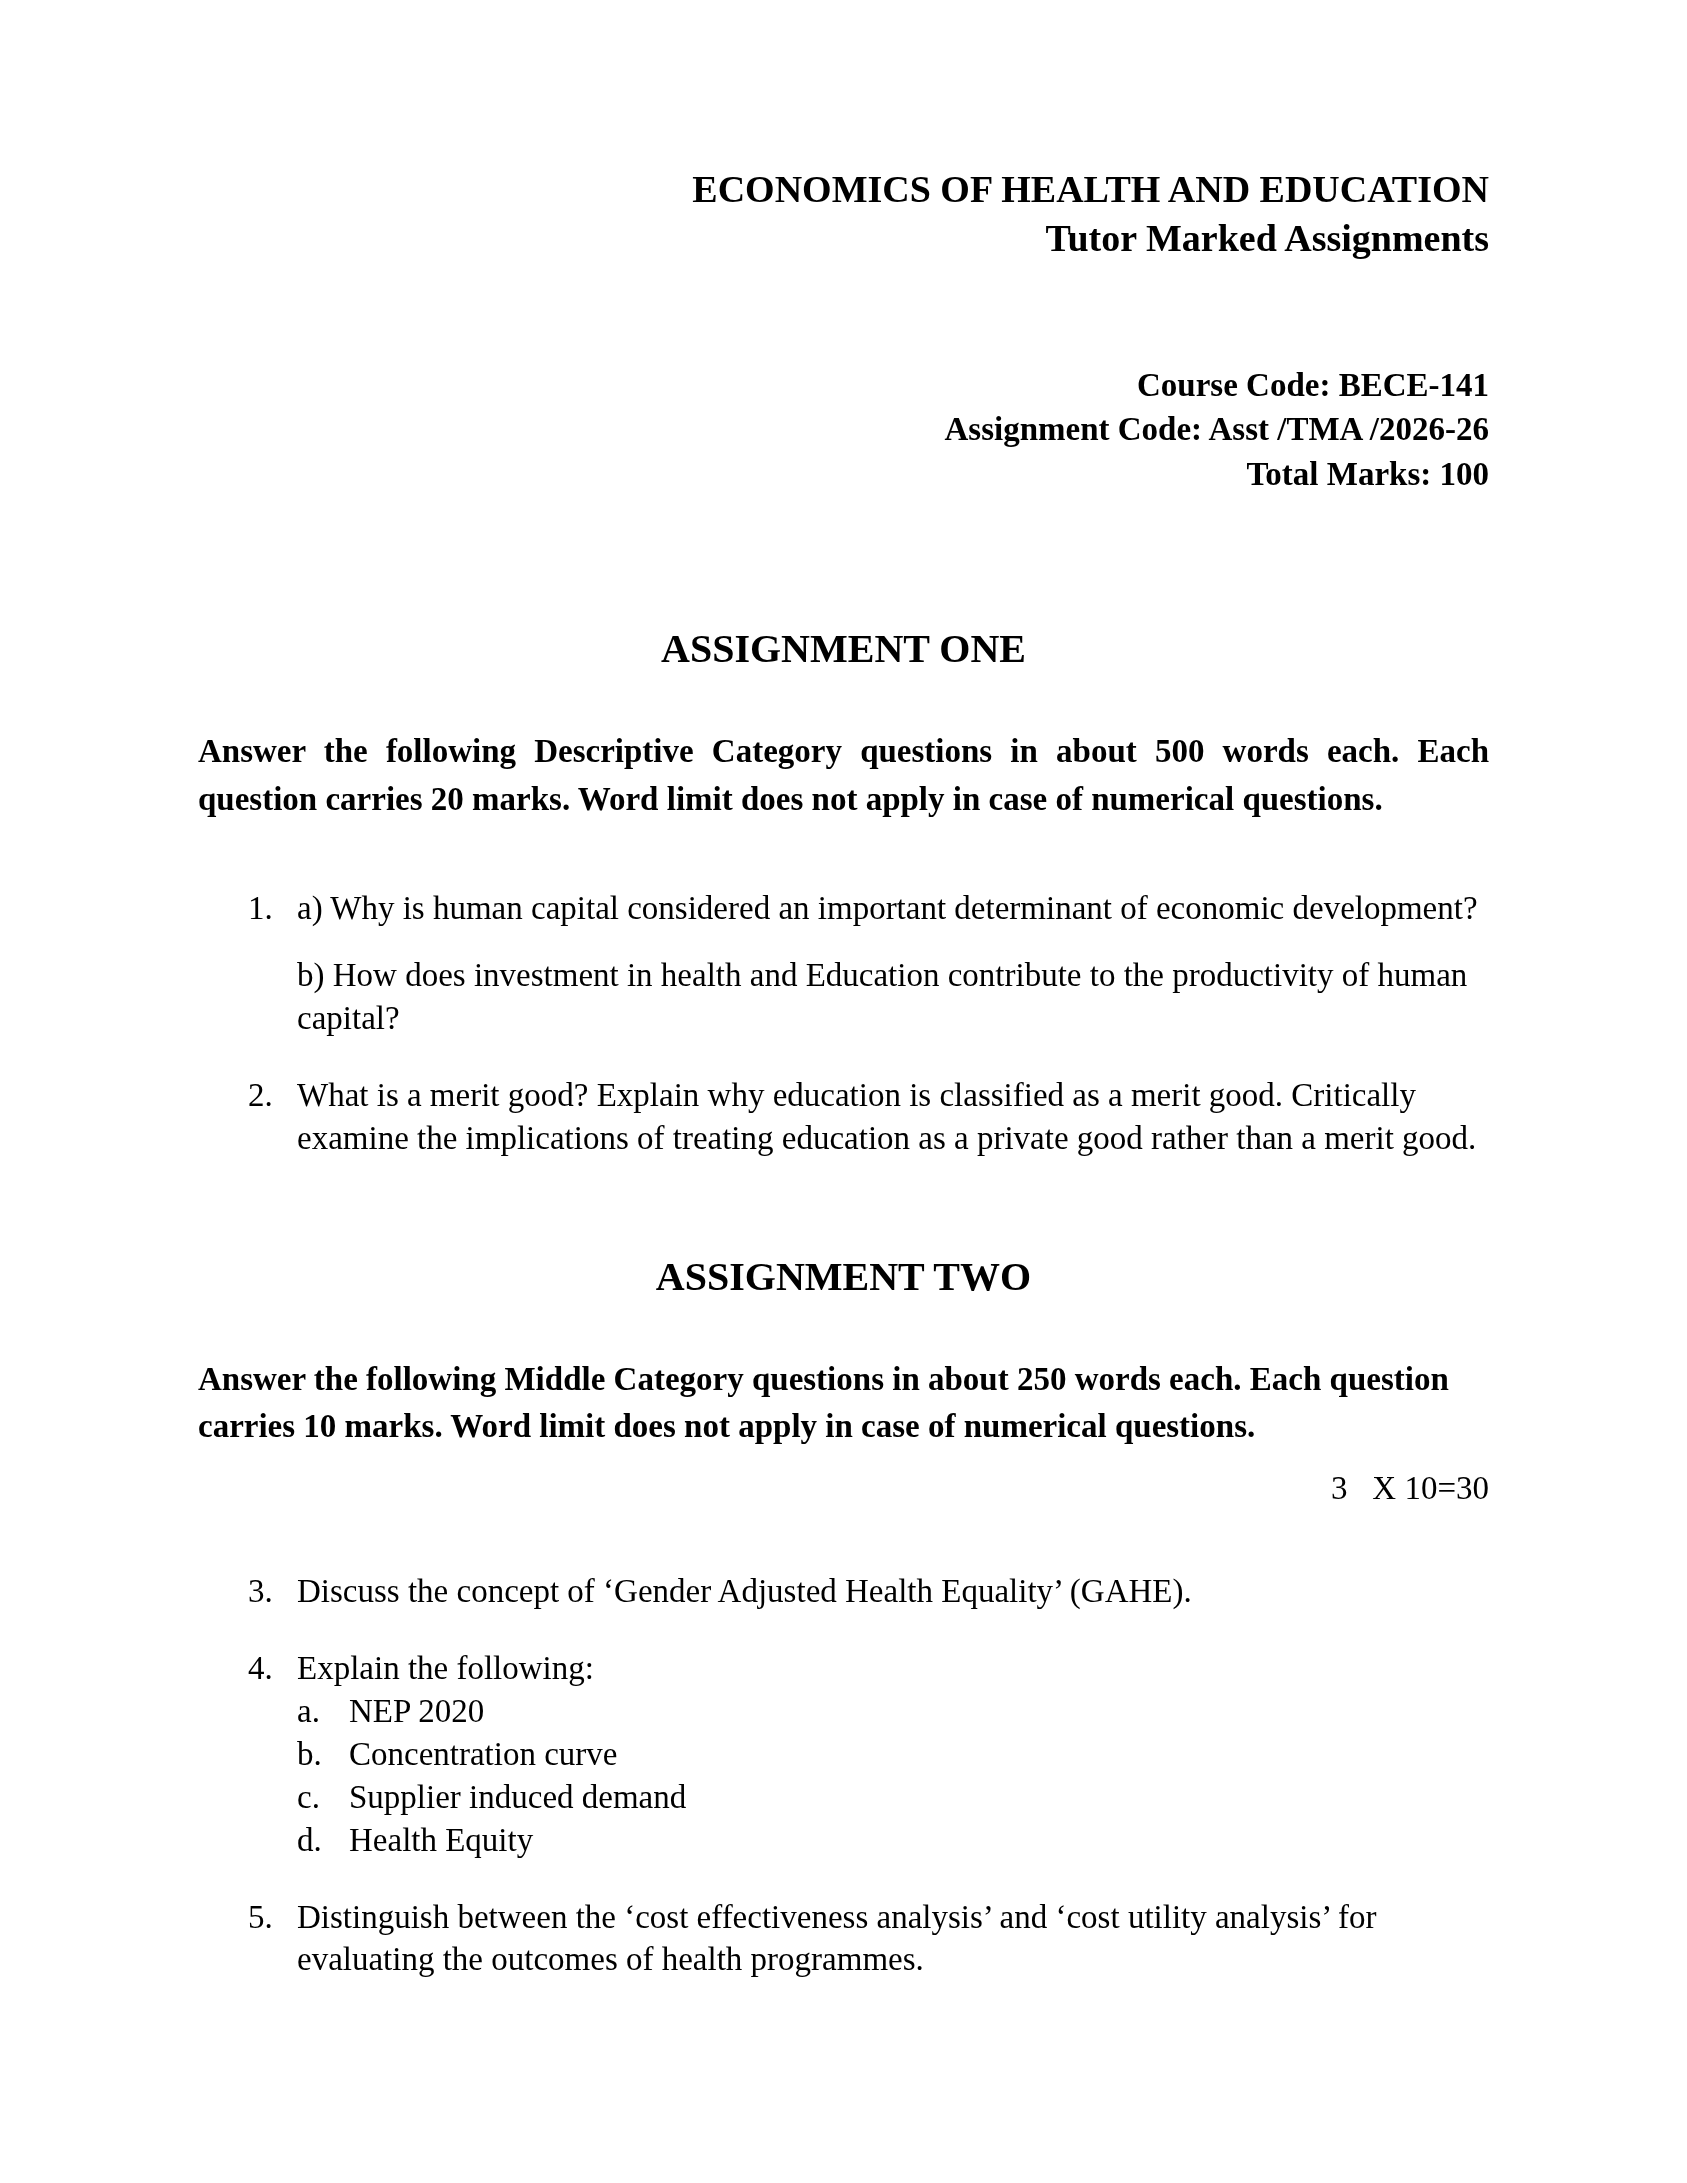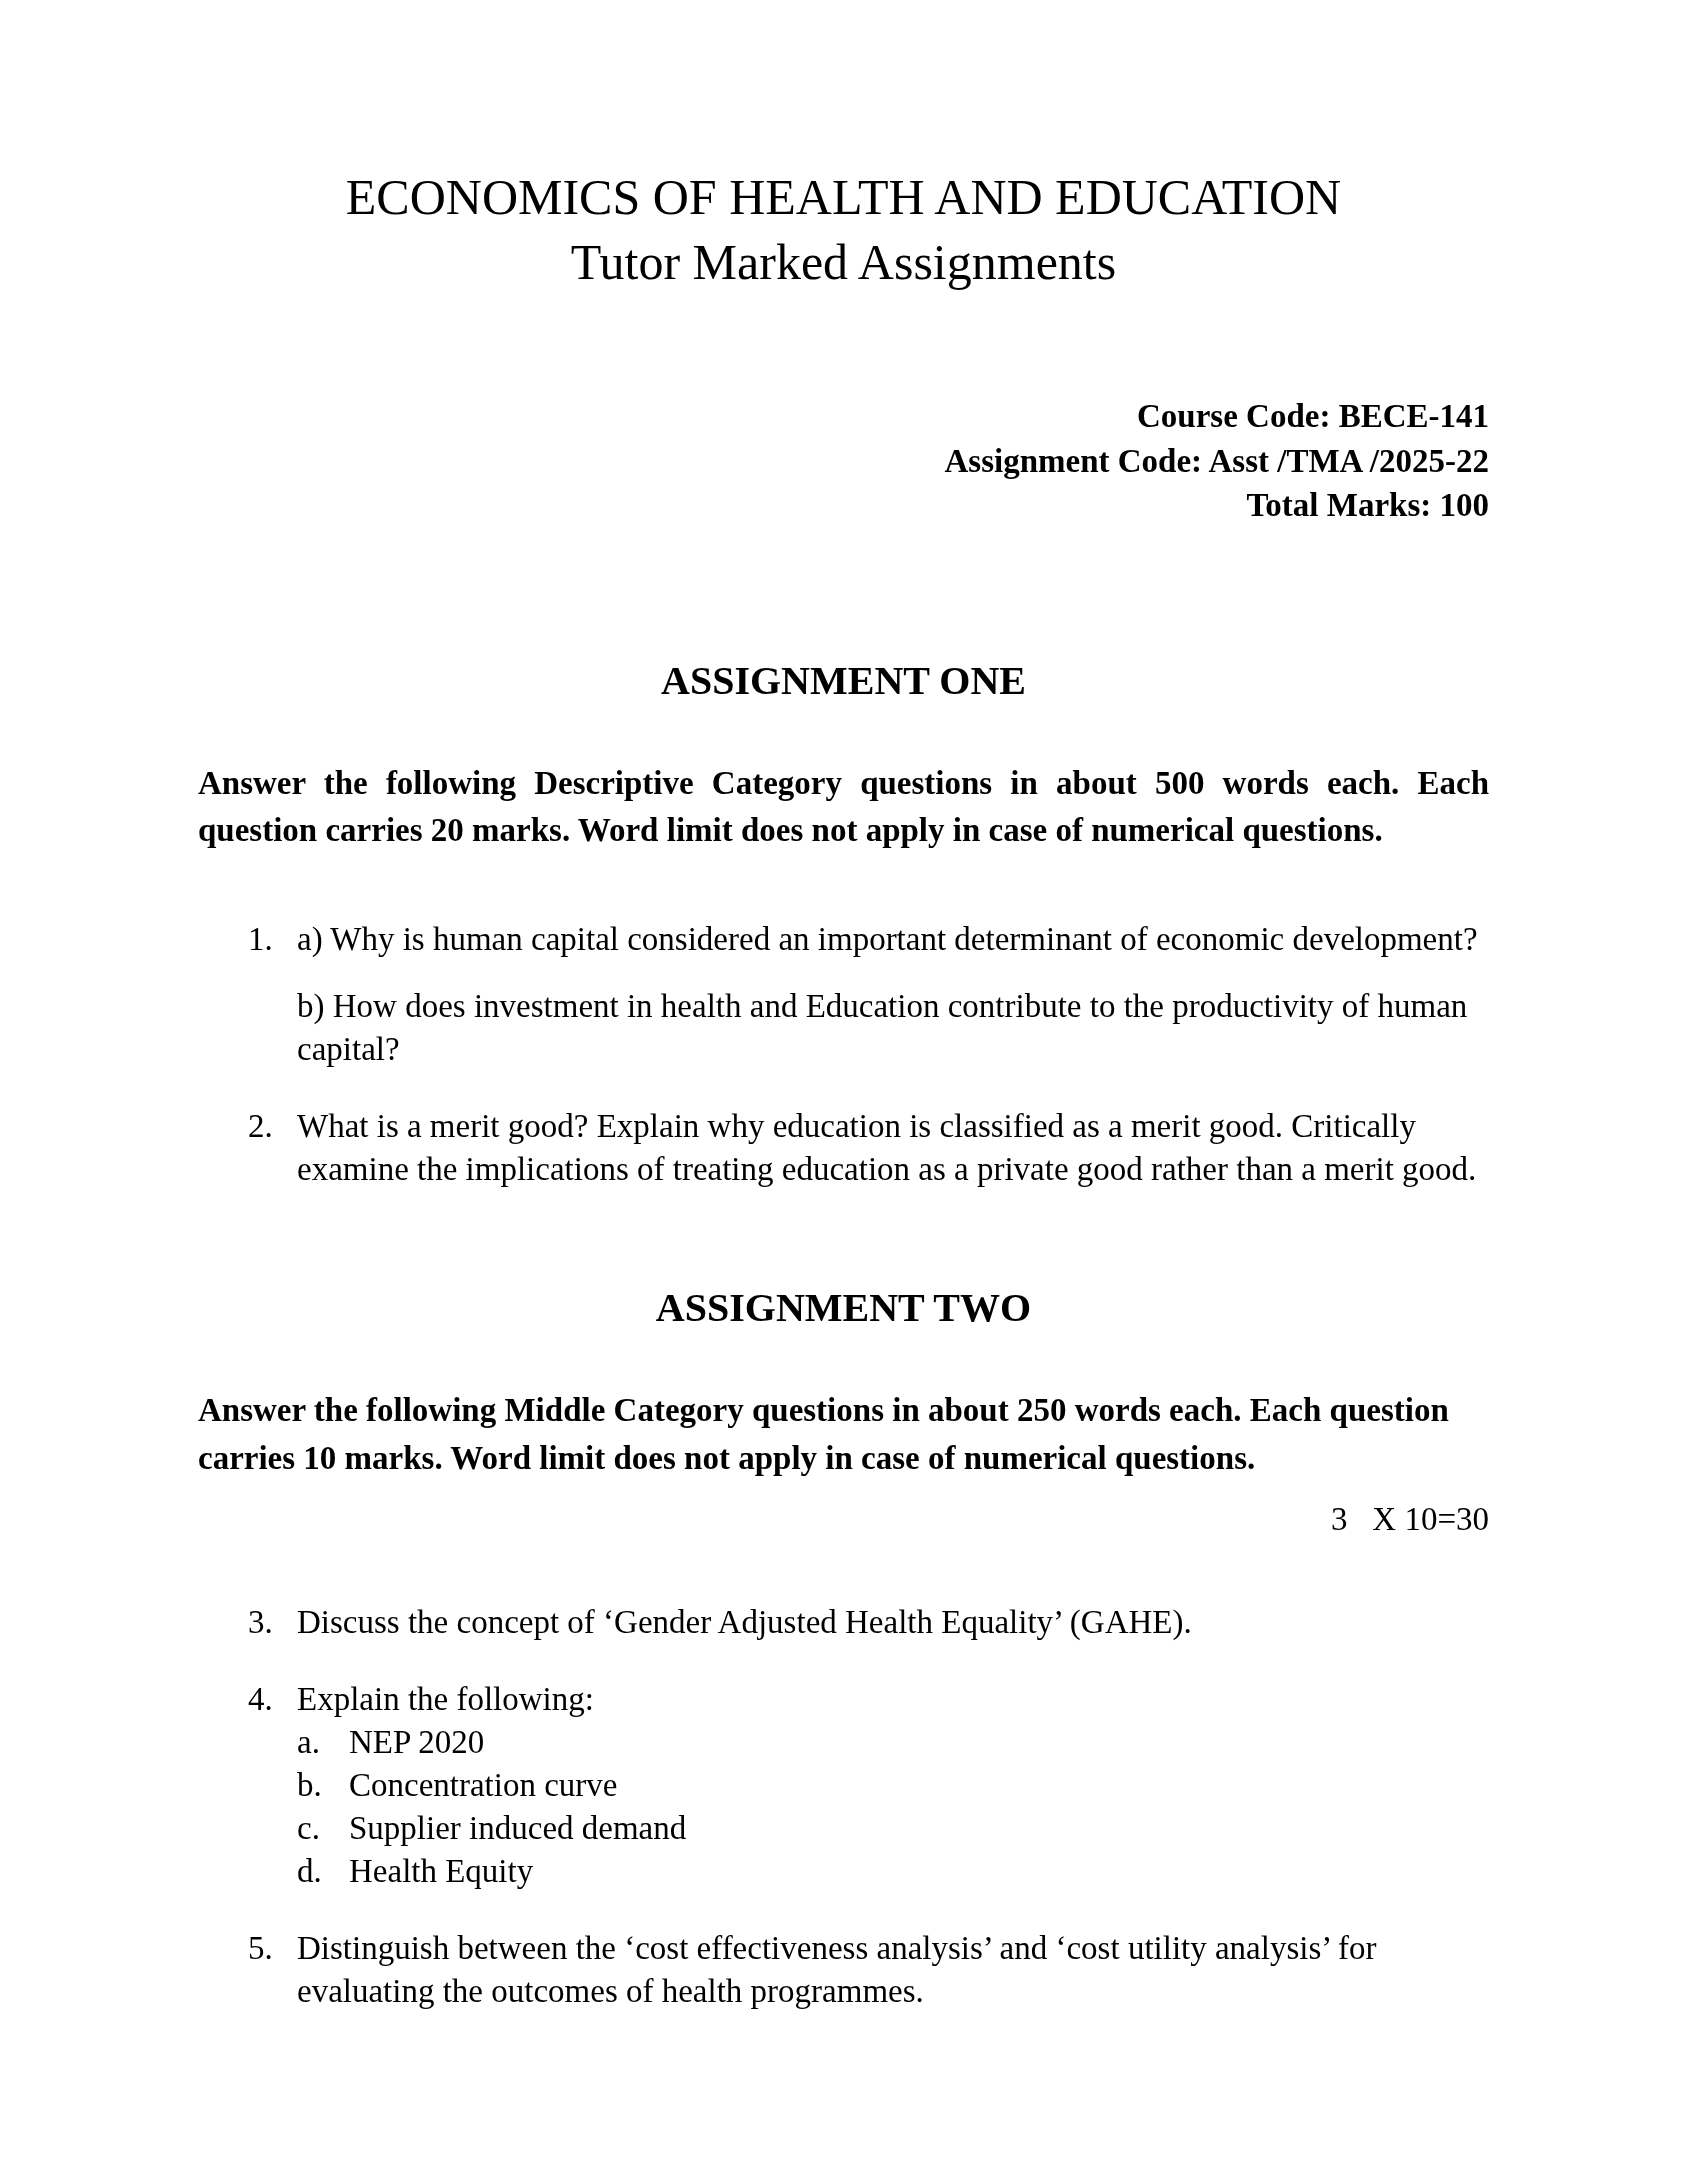--- a/index.html
+++ b/index.html
@@ -12,23 +12,23 @@
     font-size: 33px;
     position: relative;
     overflow: hidden;
   }
   .page {
     width: 1687px;
     height: 2183px;
     padding: 165px 198px 0 198px;
   }
   .doc-title {
-    text-align: center;
-    font-weight: normal;
-    font-size: 50px;
+    text-align: right;
+    font-weight: bold;
+    font-size: 38px;
     line-height: 1.3;
   }
   .meta-block {
     margin-top: 99px;
     text-align: right;
     font-weight: bold;
     line-height: 1.35;
   }
   .section-heading {
     margin-top: 129px;
@@ -84,21 +84,21 @@
 
 <div class="page">
 
   <header class="doc-title">
     <div>ECONOMICS OF HEALTH AND EDUCATION</div>
     <div>Tutor Marked Assignments</div>
   </header>
 
   <section class="meta-block">
     <div>Course Code: BECE-141</div>
-    <div>Assignment Code: Asst /TMA /2025-22</div>
+    <div>Assignment Code: Asst /TMA /2026-26</div>
     <div>Total Marks: 100</div>
   </section>
 
   <h2 class="section-heading">ASSIGNMENT ONE</h2>
 
   <p class="instructions justify">Answer the following Descriptive Category questions in about 500 words each. Each question carries 20 marks. Word limit does not apply in case of numerical questions.</p>
 
 
   <div class="q-row gap-top">
     <span class="q-num">1.</span>

